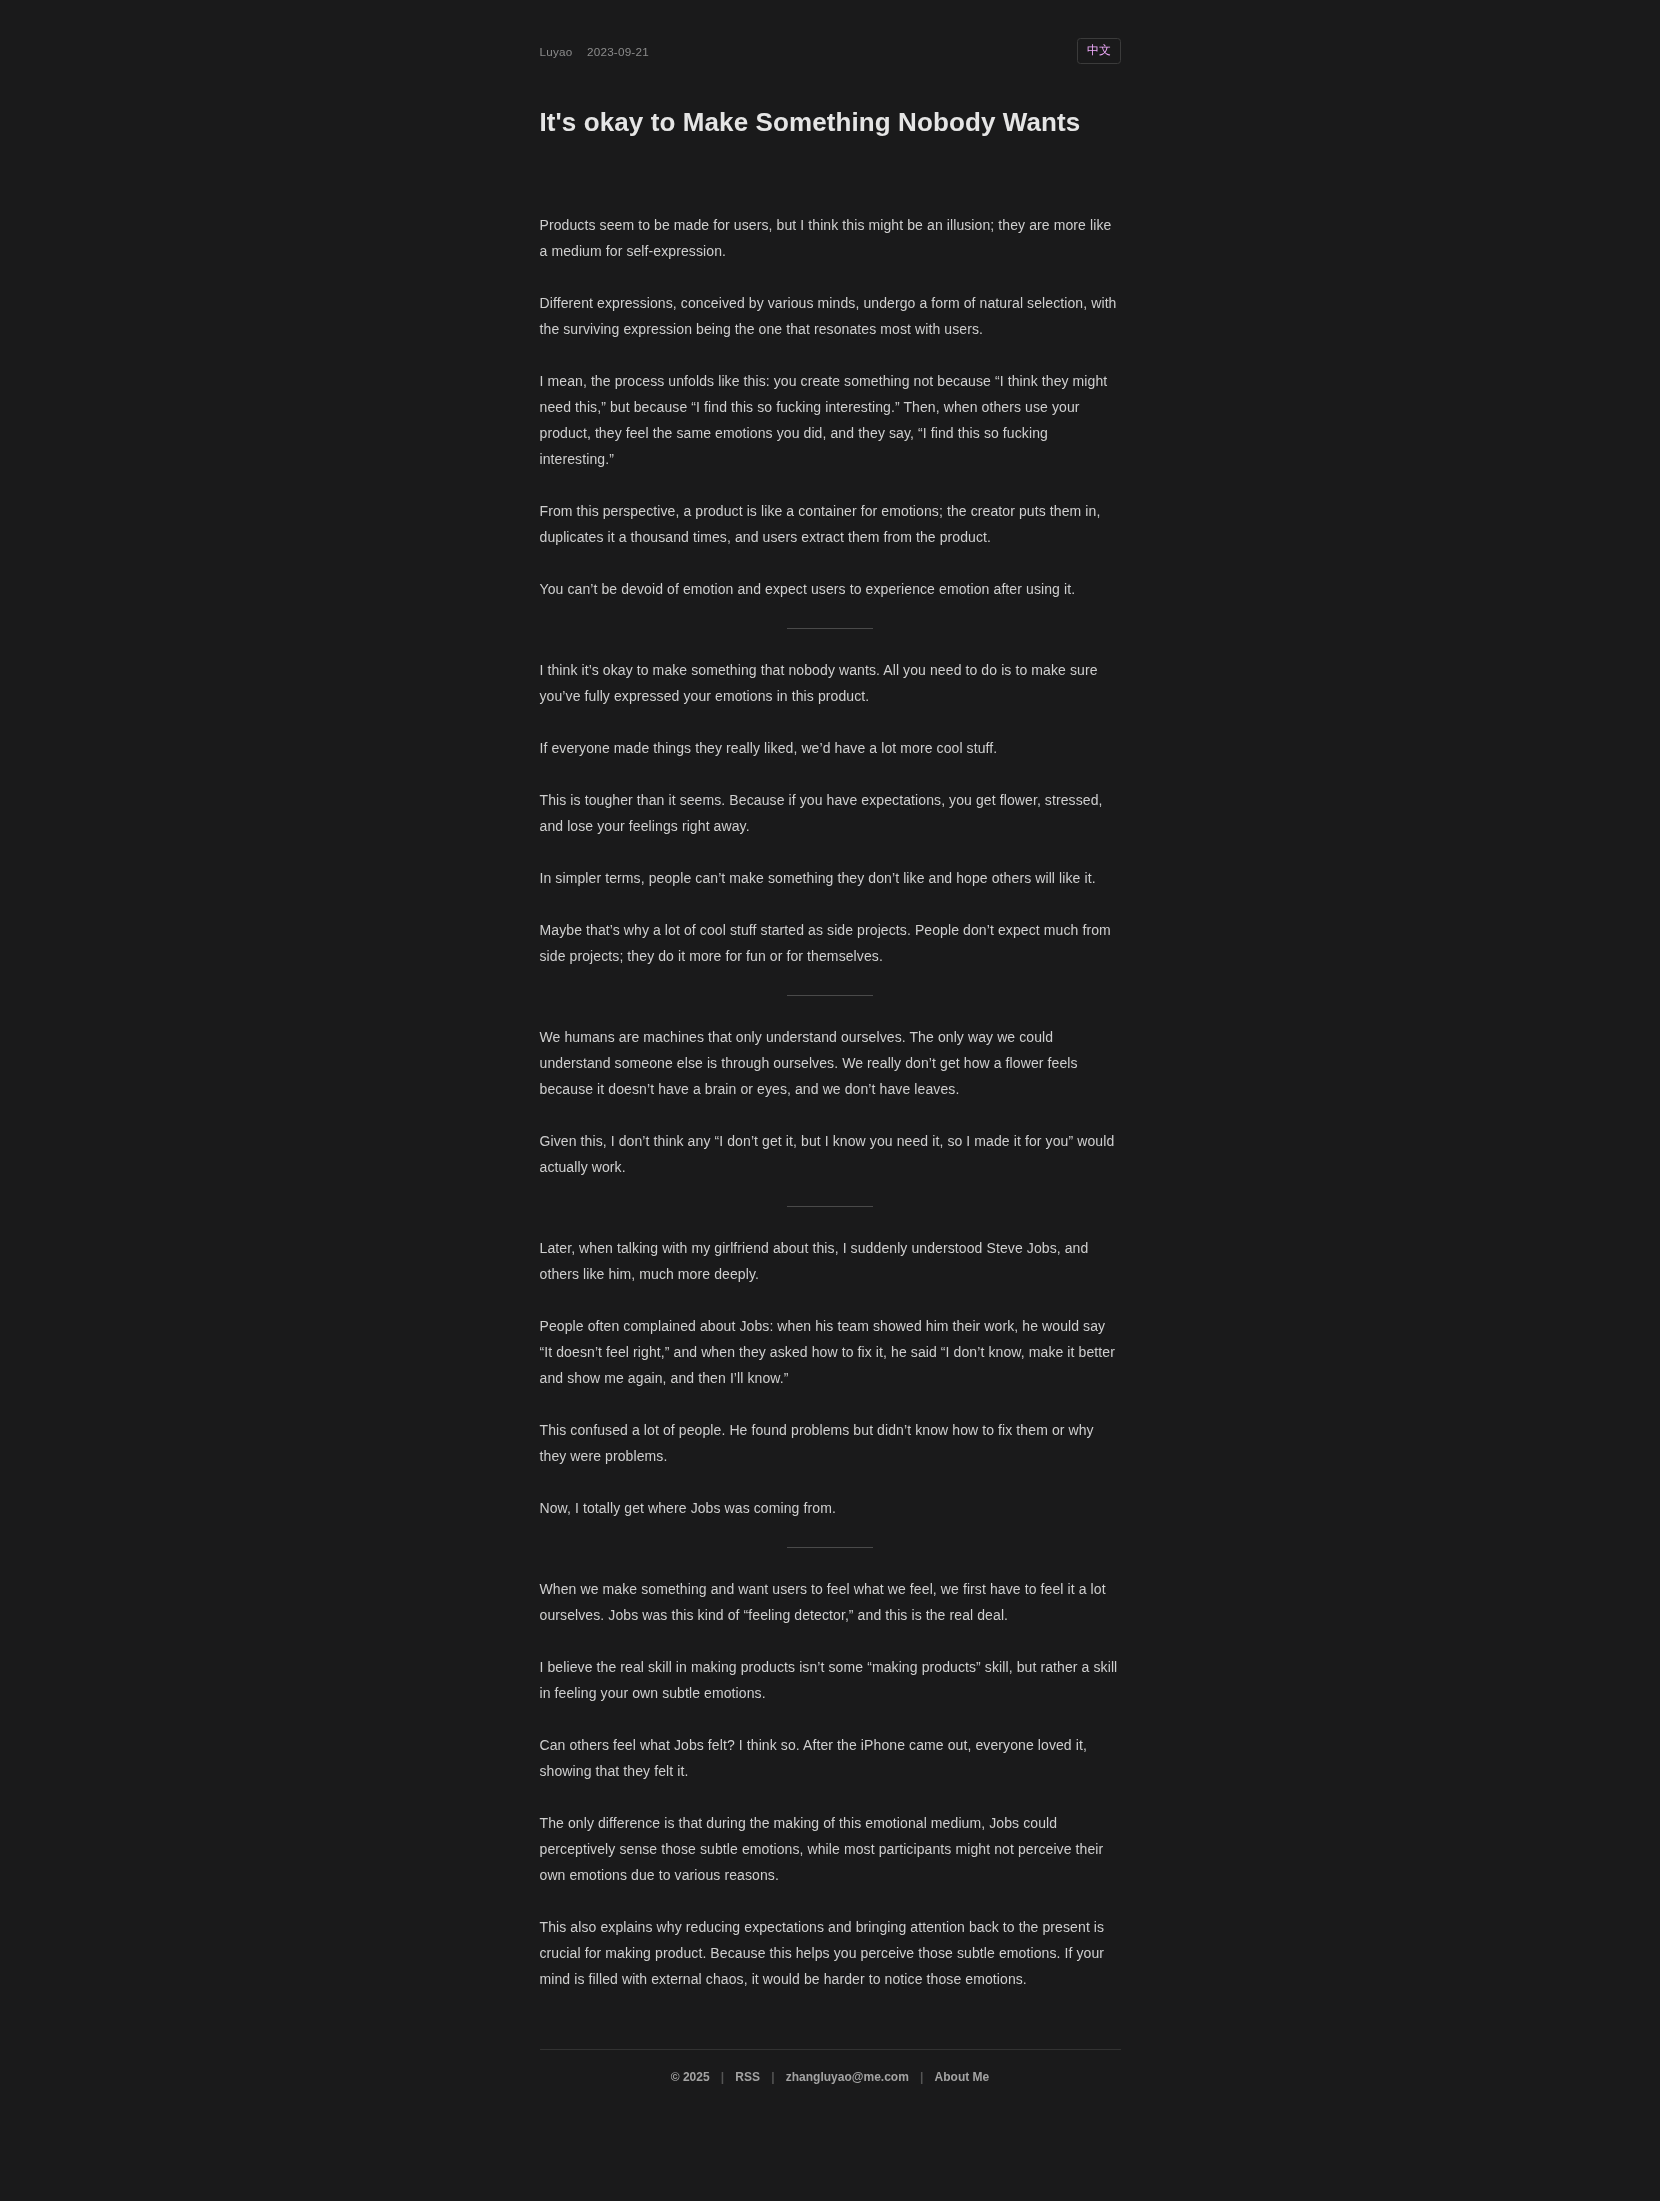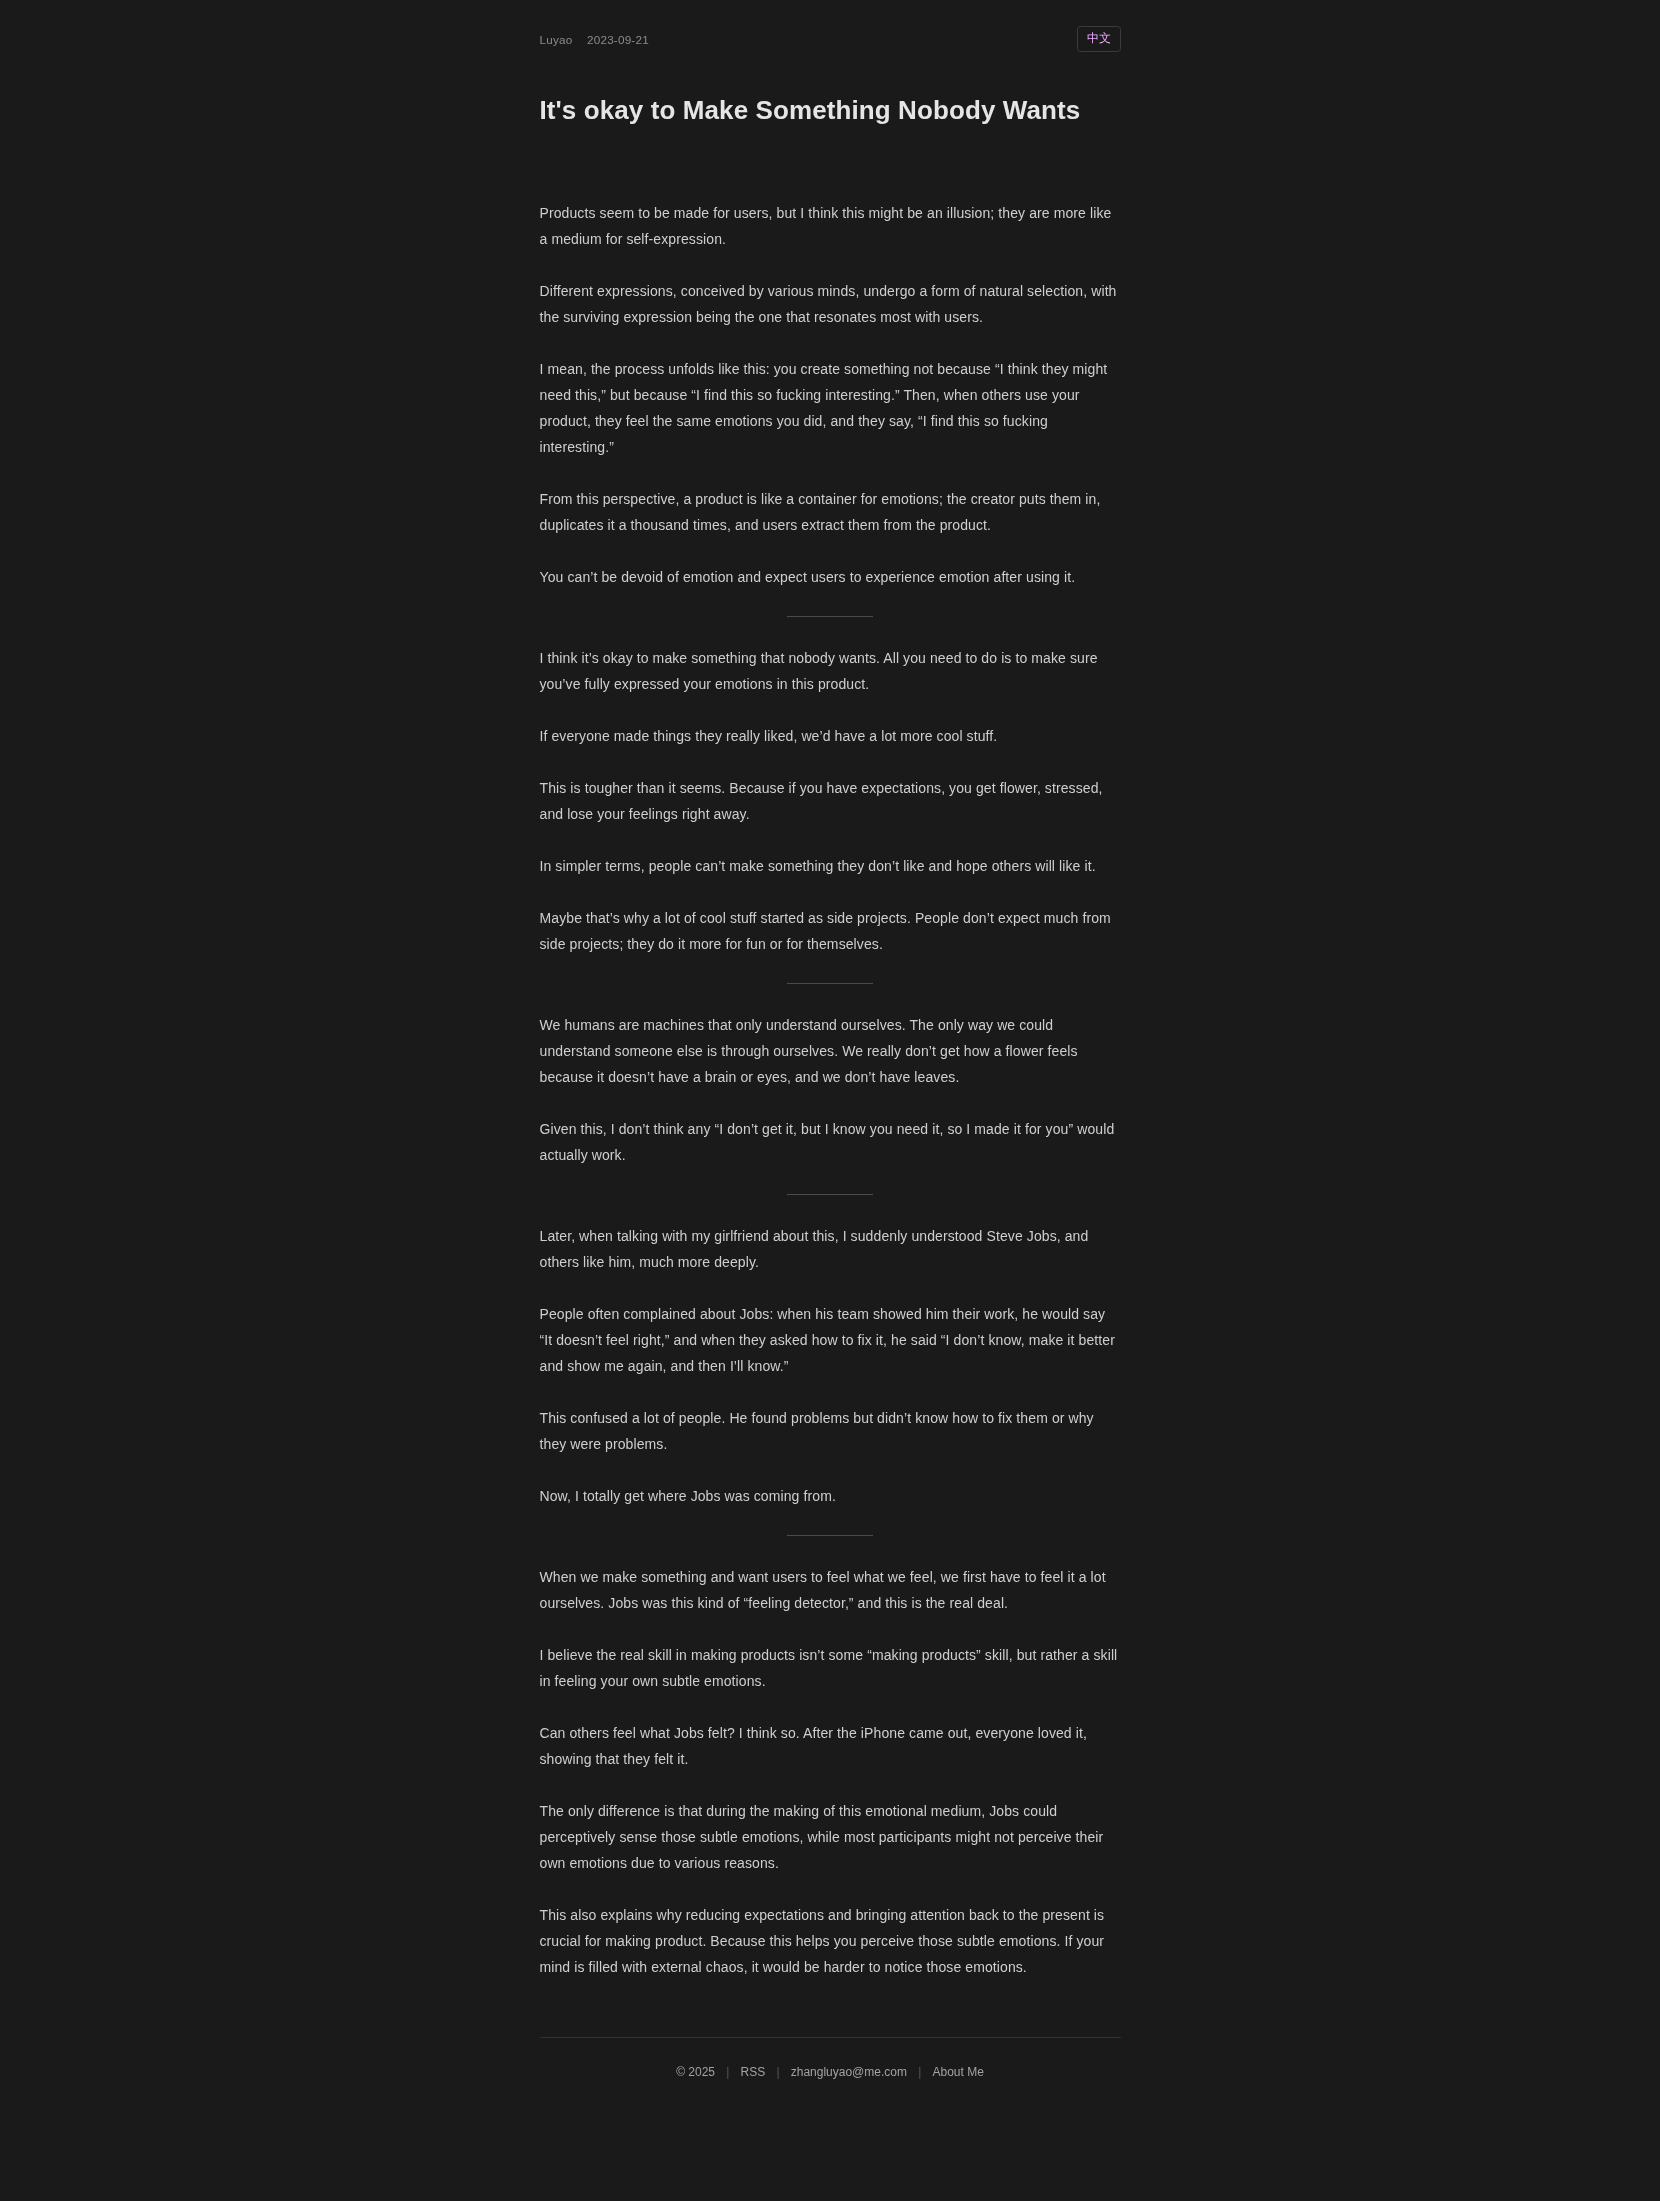--- a/index.html
+++ b/index.html
@@ -11,21 +11,21 @@
     font-family: "Liberation Sans", sans-serif;
   }
   .page {
     width: 1660px;
     min-height: 2202px;
     background: #1a1a1b;
     margin: 0 auto;
   }
   .container {
     width: 581px;
-    margin: 0 auto;
+    margin: 12px auto;
     padding-top: 26px;
   }
   .meta-row {
     display: flex;
     justify-content: space-between;
     align-items: center;
   }
   .meta-left {
     display: flex;
     align-items: baseline;
@@ -64,24 +64,25 @@
   .section-divider {
     width: 86px;
     height: 0;
     border: none;
     border-top: 0.9px solid #4a4a4a;
     margin: 19px auto 28px auto;
   }
   footer.page-footer {
     border-top: 0.9px solid #323232;
     margin-top: 57px;
-    padding: 27px 0 43px 0;
+    padding: 20px 0 43px 0;
     text-align: center;
     font-size: 12px;
     color: #a3a3a3;
+    font-weight: bold;
   }
   footer.page-footer .sep {
     color: #555555;
     margin: 0 11.2px;
   }
   footer.page-footer a {
     color: #a3a3a3;
     text-decoration: none;
     cursor: pointer;
   }

